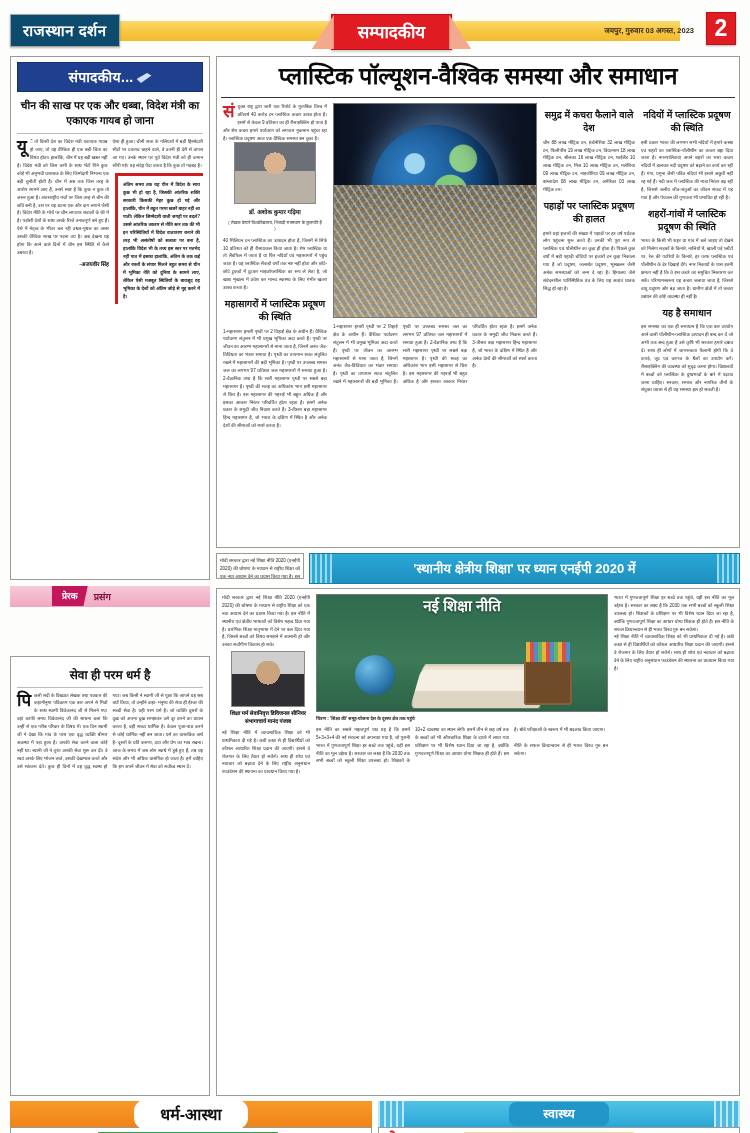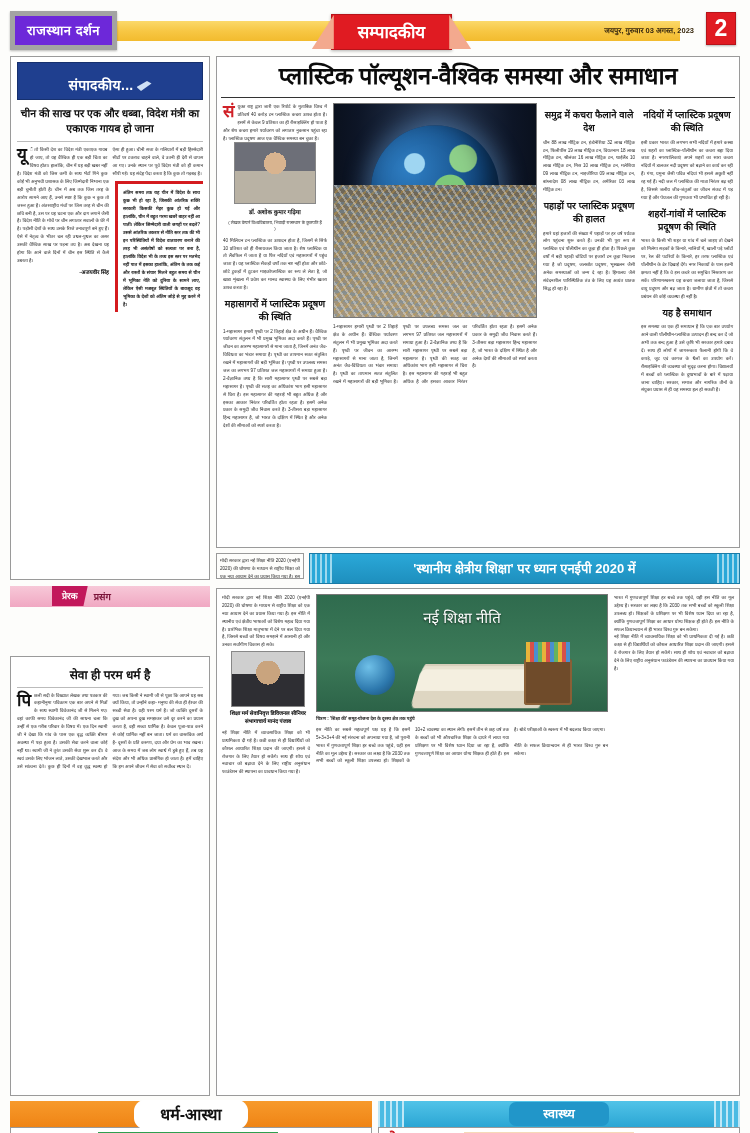--- a/index.html
+++ b/index.html
@@ -22,27 +22,27 @@
     height: 44px;
     display: flex; align-items: center;
   }
   .mast-band {
     position: absolute;
     left: 86px; right: 60px; top: 13px; height: 20px;
     background: linear-gradient(180deg,#fbd96a 0%,#f7c744 50%,#f2bb2e 100%);
   }
   .mast-left {
     position: relative; z-index: 3;
-    background: #6d28d9;
+    background: #0c4a6e;
     color: #fff;
     font-weight: bold;
-    font-size: 13px;
+    font-size: 15px;
     letter-spacing: .5px;
     padding: 5px 12px 6px 12px;
-    border: 5px solid #a3a3a3;
+    border: 1px solid #a3a3a3;
     box-shadow: 0 1px 2px rgba(0,0,0,.28);
     white-space: nowrap;
   }
   .mast-center-wrap {
     position: absolute; left: 0; right: 0; top: 6px;
     display: flex; justify-content: center; z-index: 3;
     pointer-events: none;
     margin-left: 33px;
   }
   .mast-center {
@@ -90,21 +90,21 @@
 
   .box { border: 1px solid #9a9a9a; background: #fff; }
 
   
   .edit-box { padding: 5px 6px 6px 6px; }
   .edit-banner {
     background: #1f3f8f;
     border: 1px solid #16306e;
     color: #fff;
     text-align: center;
-    padding: 12px 4px 5px 4px;
+    padding: 4px 4px 5px 4px;
     font-size: 14px; font-weight: bold;
     position: relative;
     letter-spacing: .3px;
   }
   .edit-banner .pen {
     display: inline-block; width: 15px; height: 10px;
     background: #cfe0f5; margin-left: 3px;
     clip-path: polygon(0 60%, 70% 0, 100% 25%, 30% 100%);
     vertical-align: -1px;
   }
@@ -225,22 +225,22 @@
     background: repeating-linear-gradient(90deg,#9fd9ee 0 2px,#2aa8d8 2px 5px);
   }
   .edu-band::before { left: 0; } .edu-band::after { right: 0; }
 
   .edu-photo {
     height: 118px; position: relative; overflow: hidden;
     background: linear-gradient(180deg,#2f6b4e 0%, #3c7a58 55%, #2c6348 100%);
     border: 1px solid #777;
   }
   .edu-photo .board-txt {
-    position: absolute; left: 50%; top: 12px; transform: translateX(-50%);
-    color: #fff; font-size: 15px; font-weight: normal;
+    position: absolute; left: 50%; top: 0; transform: translateX(-50%);
+    color: #fff; font-size: 15px; font-weight: bold;
     text-shadow: 0 1px 2px rgba(0,0,0,.6); white-space: nowrap;
   }
   .edu-globe {
     position: absolute; left: 13%; bottom: 16px; width: 40px; height: 40px;
     border-radius: 50%;
     background: radial-gradient(circle at 34% 30%, #6fc0e8 0%, #2d78ad 60%, #16496e 100%);
   }
   .edu-books {
     position: absolute; left: 34%; bottom: 4px; width: 120px; height: 40px;
     background:

